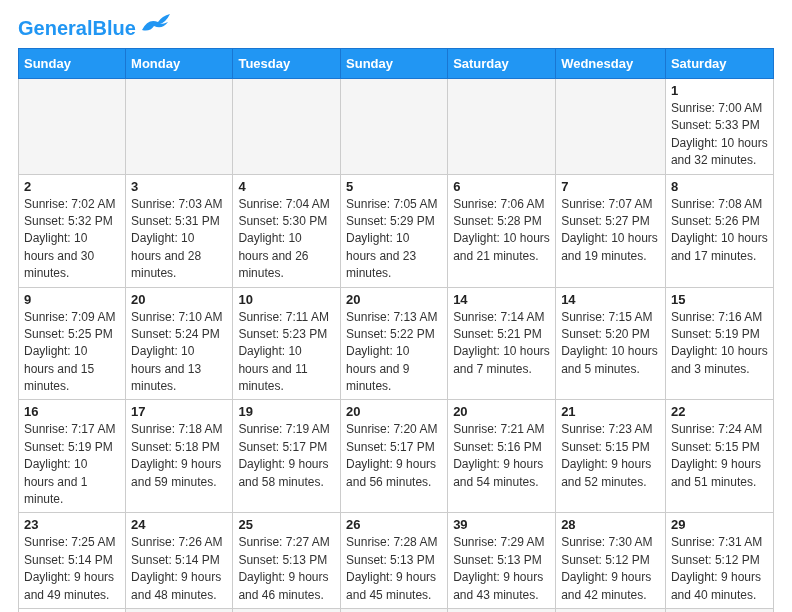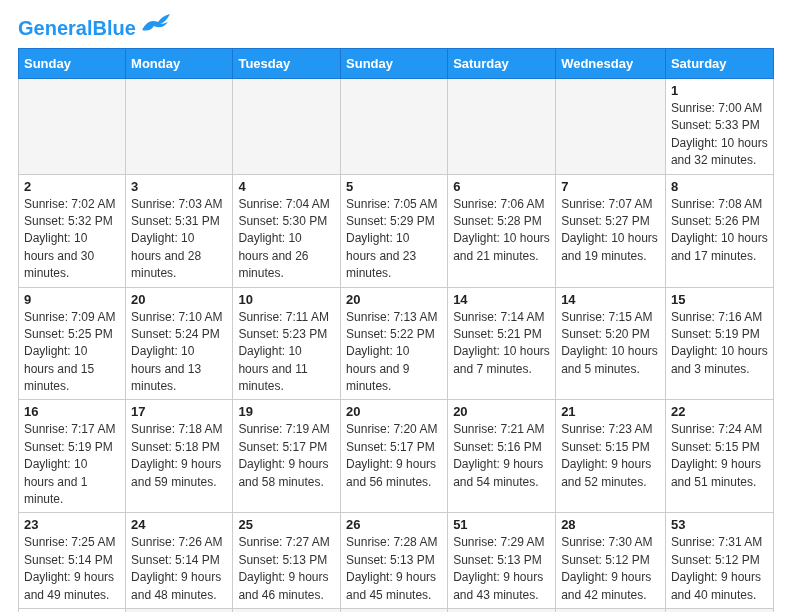--- a/index.html
+++ b/index.html
@@ -240,29 +240,29 @@
           </td>
           <td>
             <span class="day-number">25</span>
             <div class="sun-info">Sunrise: 7:27 AM<br>Sunset: 5:13 PM<br>Daylight: 9 hours and 46 minutes.</div>
           </td>
           <td>
             <span class="day-number">26</span>
             <div class="sun-info">Sunrise: 7:28 AM<br>Sunset: 5:13 PM<br>Daylight: 9 hours and 45 minutes.</div>
           </td>
           <td>
-            <span class="day-number">51</span>
+            <span class="day-number">39</span>
             <div class="sun-info">Sunrise: 7:29 AM<br>Sunset: 5:13 PM<br>Daylight: 9 hours and 43 minutes.</div>
           </td>
           <td>
             <span class="day-number">28</span>
             <div class="sun-info">Sunrise: 7:30 AM<br>Sunset: 5:12 PM<br>Daylight: 9 hours and 42 minutes.</div>
           </td>
           <td>
-            <span class="day-number">53</span>
+            <span class="day-number">29</span>
             <div class="sun-info">Sunrise: 7:31 AM<br>Sunset: 5:12 PM<br>Daylight: 9 hours and 40 minutes.</div>
           </td>
         </tr>
         <tr class="last-row">
           <td>
             <span class="day-number">30</span>
             <div class="sun-info">Sunrise: 7:32 AM<br>Sunset: 5:12 PM<br>Daylight: 9 hours and 39 minutes.</div>
           </td>
           <td class="empty"></td>
           <td class="empty"></td>

